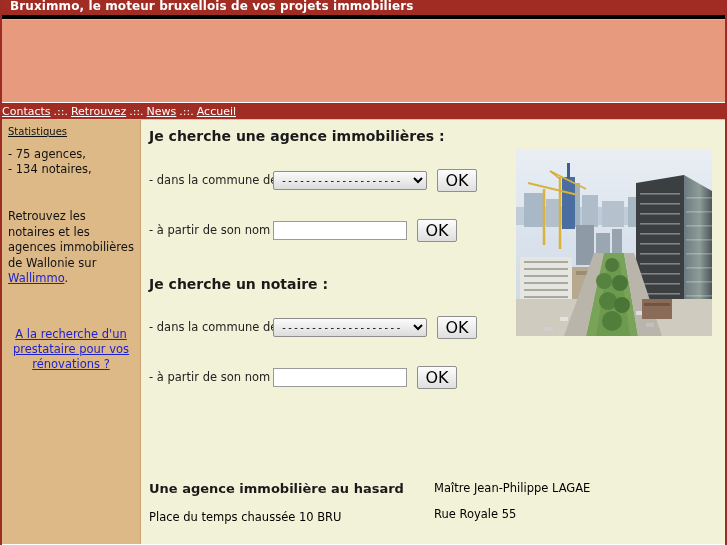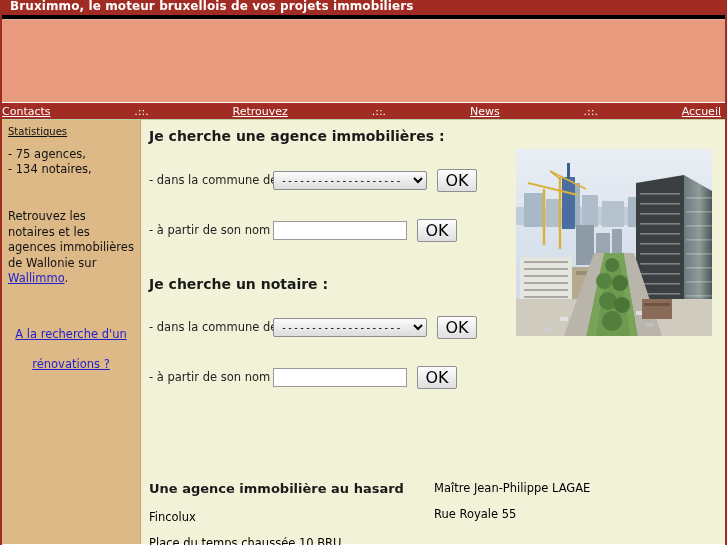--- a/index.html
+++ b/index.html
@@ -53,21 +53,21 @@
     border-bottom: 1px solid #ffffff;
     box-sizing: border-box;
   }
 
   
   .navbar {
     height: 17px;
     background: #a02c24;
     display: flex;
     align-items: center;
-    justify-content: space-between;
+    justify-content: flex-start;
     padding-right: 4px;
     box-sizing: border-box;
     border-bottom: 1px solid #b9cfa8;
   }
   .navbar a {
     color: #ffffff;
     text-decoration: underline;
     font-size: 11px;
     white-space: nowrap;
   }
@@ -254,21 +254,21 @@
 
   <div class="columns">
 
     <div class="sidebar">
       <span class="stats-title">Statistiques</span>
       <span class="stat-line">- 75 agences,</span>
       <span class="stat-line">- 134 notaires,</span>
       <div class="sidebar-gap"></div>
       <span class="promo-text"><span>Retrouvez les notaires et les agences immobilières de Wallonie sur </span><a href="#">Wallimmo</a><span>.</span></span>
       <div class="reno-block">
-        <a href="#"><span>A la recherche d'un</span><br><br><span>rénovations ?</span></a>
+        <a href="#"><span>A la recherche d'un</span><br><span>prestataire pour vos</span><br><span>rénovations ?</span></a>
       </div>
     </div>
 
     <div class="main">
 
       <span class="section-heading">Je cherche une agence immobilières :</span>
 
       <div class="form-row" style="margin-top:21px;">
         <span class="field-label">- dans la commune de</span>
         <select class="commune-select">
@@ -396,21 +396,20 @@
           <rect x="28" y="178" width="9" height="4" fill="#cfcfcf"></rect>
 
           <rect x="126" y="150" width="30" height="20" fill="#8a6b58"></rect>
           <rect x="128" y="154" width="26" height="3" fill="#6f5445"></rect>
         </svg>
       </div>
 
       <div class="random-area">
         <div class="random-col">
           <span class="rand-heading">Une agence immobilière au hasard</span>
-          <span class="rand-name">Fincolux</span>
           <span class="rand-addr">Place du temps chaussée 10 BRU</span>
         </div>
         <div class="random-col">
           <span class="rand-name">Maître Jean-Philippe LAGAE</span>
           <span class="rand-addr">Rue Royale 55</span>
         </div>
       </div>
 
     </div>
   </div>

